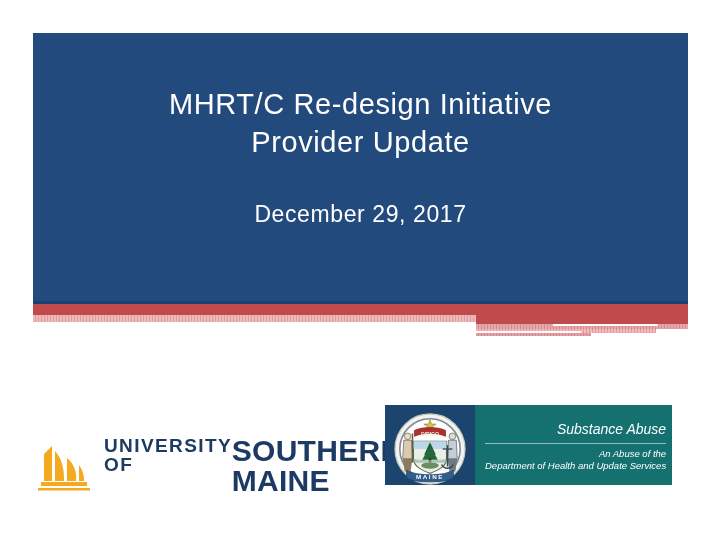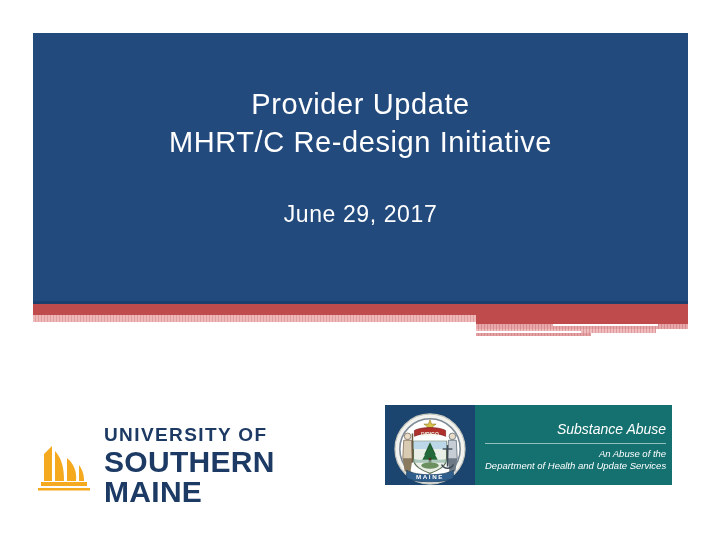--- a/index.html
+++ b/index.html
@@ -185,21 +185,21 @@
 
   .usm-mark {
     width: 54px;
     height: 56px;
     flex: 0 0 auto;
     margin-right: 12px;
   }
 
   .usm-words {
     display: flex;
-    flex-direction: column;
+    flex-direction: row;
     justify-content: center;
     line-height: 1;
   }
 
   .usm-top {
     color: #1c3a64;
     font-family: "Liberation Sans", sans-serif;
     font-weight: bold;
     font-size: 19px;
     letter-spacing: 1.4px;
@@ -273,23 +273,23 @@
     white-space: nowrap;
   }
 </style>
 </head>
 <body>
 
 <div class="slide">
 
   <div class="title-banner">
     <div class="title-block">
+      <div class="title-line">MHRT/C Re-design Initiative</div>
       <div class="title-line">Provider Update</div>
-      <div class="title-line">MHRT/C Re-design Initiative</div>
-      <div class="subtitle-line">June 29, 2017</div>
+      <div class="subtitle-line">December 29, 2017</div>
     </div>
   </div>
 
   <div class="rule-band">
     <div class="rule-navy"></div>
     <div class="rule-red"></div>
     <div class="rule-hatch-a"></div>
     <div class="rule-red-b"></div>
     <div class="rule-hatch-b"></div>
     <div class="rule-hl-1"></div>

